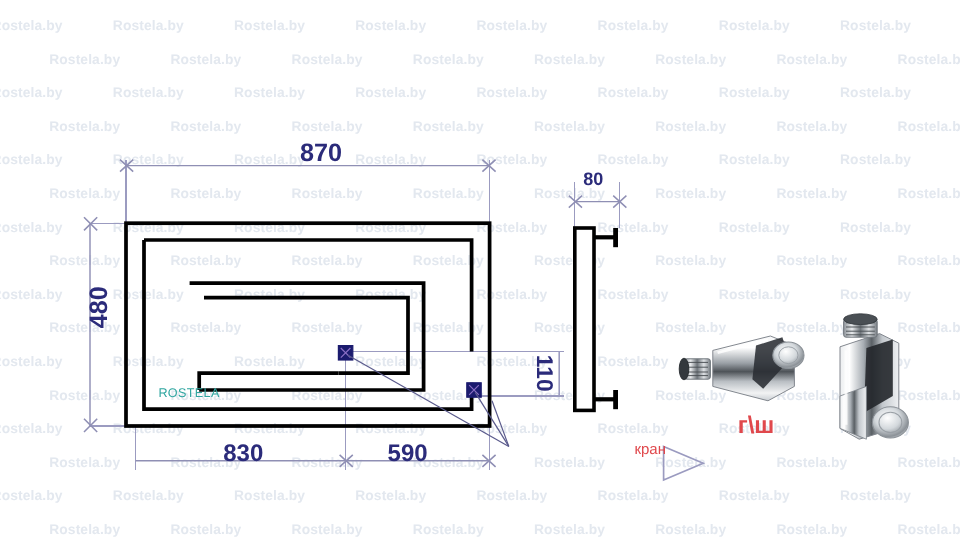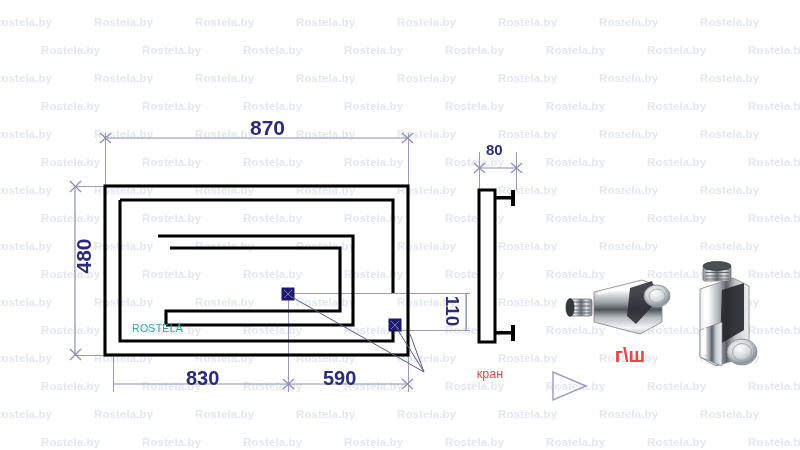--- a/index.html
+++ b/index.html
@@ -88,21 +88,21 @@
     color: #e0484c;
     white-space: nowrap;
   }
   #anno-center {
     left: 425px; top: 367px;
     font-size: 12.5px;
     line-height: 1.22;
     text-align: center;
     width: 130px;
   }
-  #anno-center .l2 { display: block; }
+  #anno-center .l2 { display: block; text-align: right; }
   #anno-thread {
     left: 565px; top: 344px;
     font-size: 20px;
     font-weight: 700;
     line-height: 1.12;
     text-align: center;
     width: 130px;
   }
   #anno-thread .l2 { display: block; }
 

